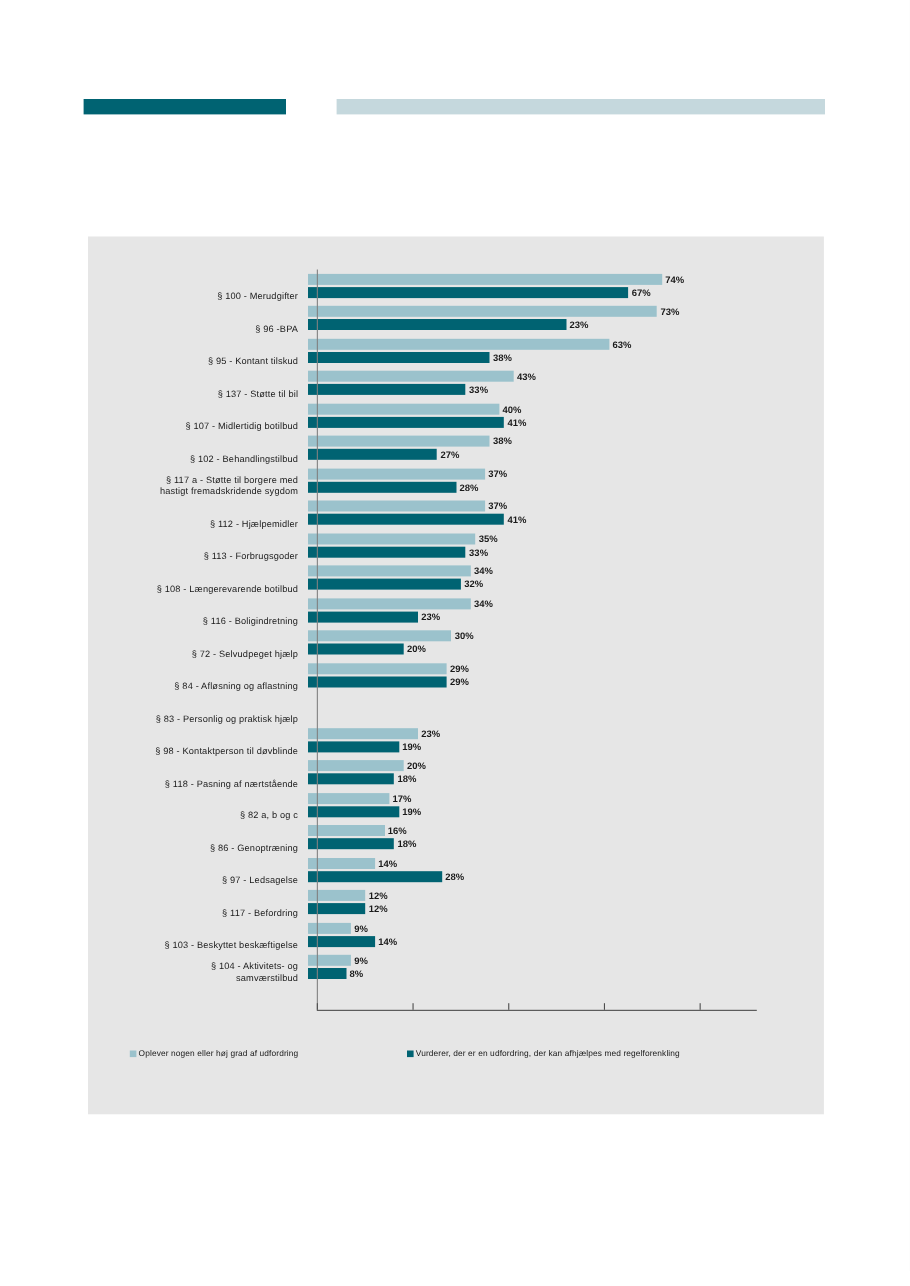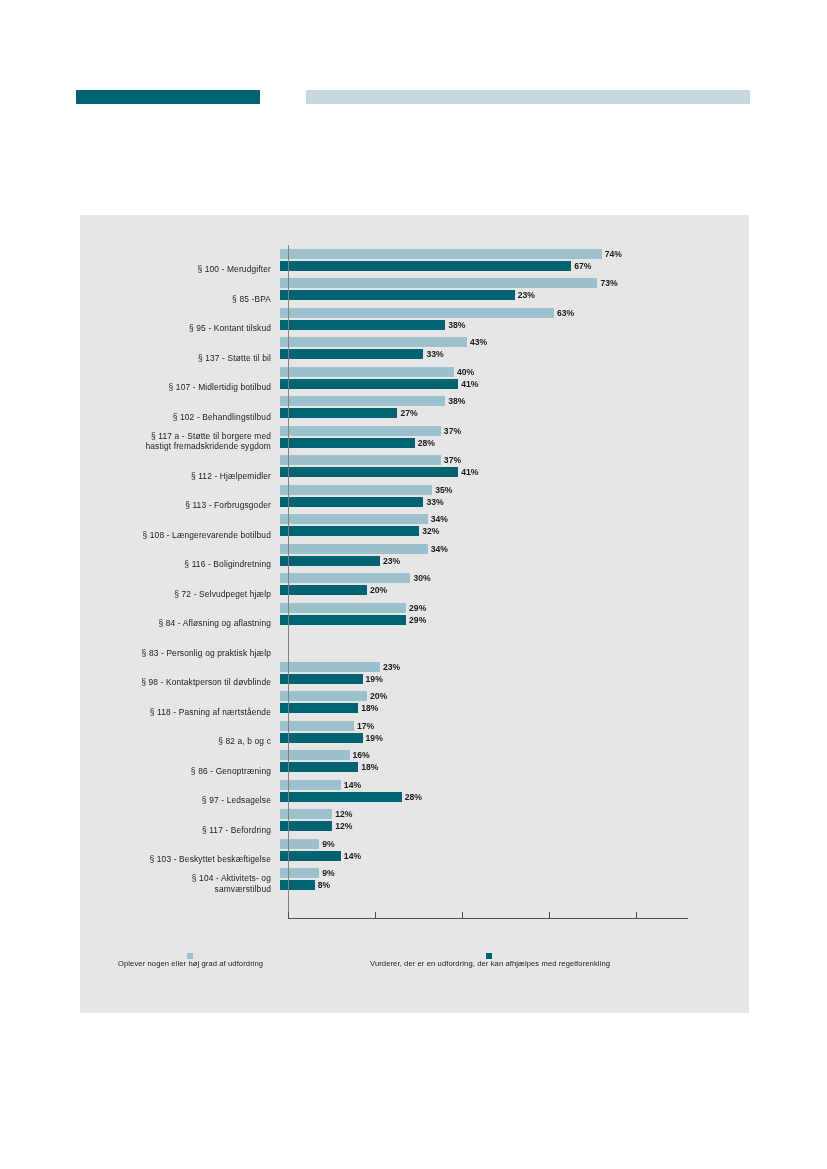--- a/index.html
+++ b/index.html
@@ -150,21 +150,20 @@
     height: 20px;
   }
   .legend-item {
     position: absolute;
     display: flex;
     align-items: center;
     font-size: 7.6px;
     color: #1a1a1a;
     letter-spacing: 0.1px;
     white-space: nowrap;
-    flex-direction: column;
   }
   #legend-item-0 { left: 38px; top: 3px; }
   #legend-item-1 { left: 290px; top: 3px; }
   .legend-swatch {
     width: 6px;
     height: 6px;
     margin-right: 2px;
     display: inline-block;
   }
   .legend-swatch.light { background: #9bc2cc; }
@@ -188,21 +187,21 @@
               <div class="bar light" style="width: 321.739px;"></div>
               <span class="bar-value">74%</span>
             </div>
             <div class="bar-wrap bottom">
               <div class="bar dark" style="width: 291.304px;"></div>
               <span class="bar-value">67%</span>
             </div>
           </div>
         </div>
         <div class="row">
-          <div class="row-label">§ 85 -BPA</div>
+          <div class="row-label">§ 96 -BPA</div>
           <div class="row-bars">
             <div class="bar-wrap top">
               <div class="bar light" style="width: 317.391px;"></div>
               <span class="bar-value">73%</span>
             </div>
             <div class="bar-wrap bottom">
               <div class="bar dark" style="width: 234.783px;"></div>
               <span class="bar-value">23%</span>
             </div>
           </div>

